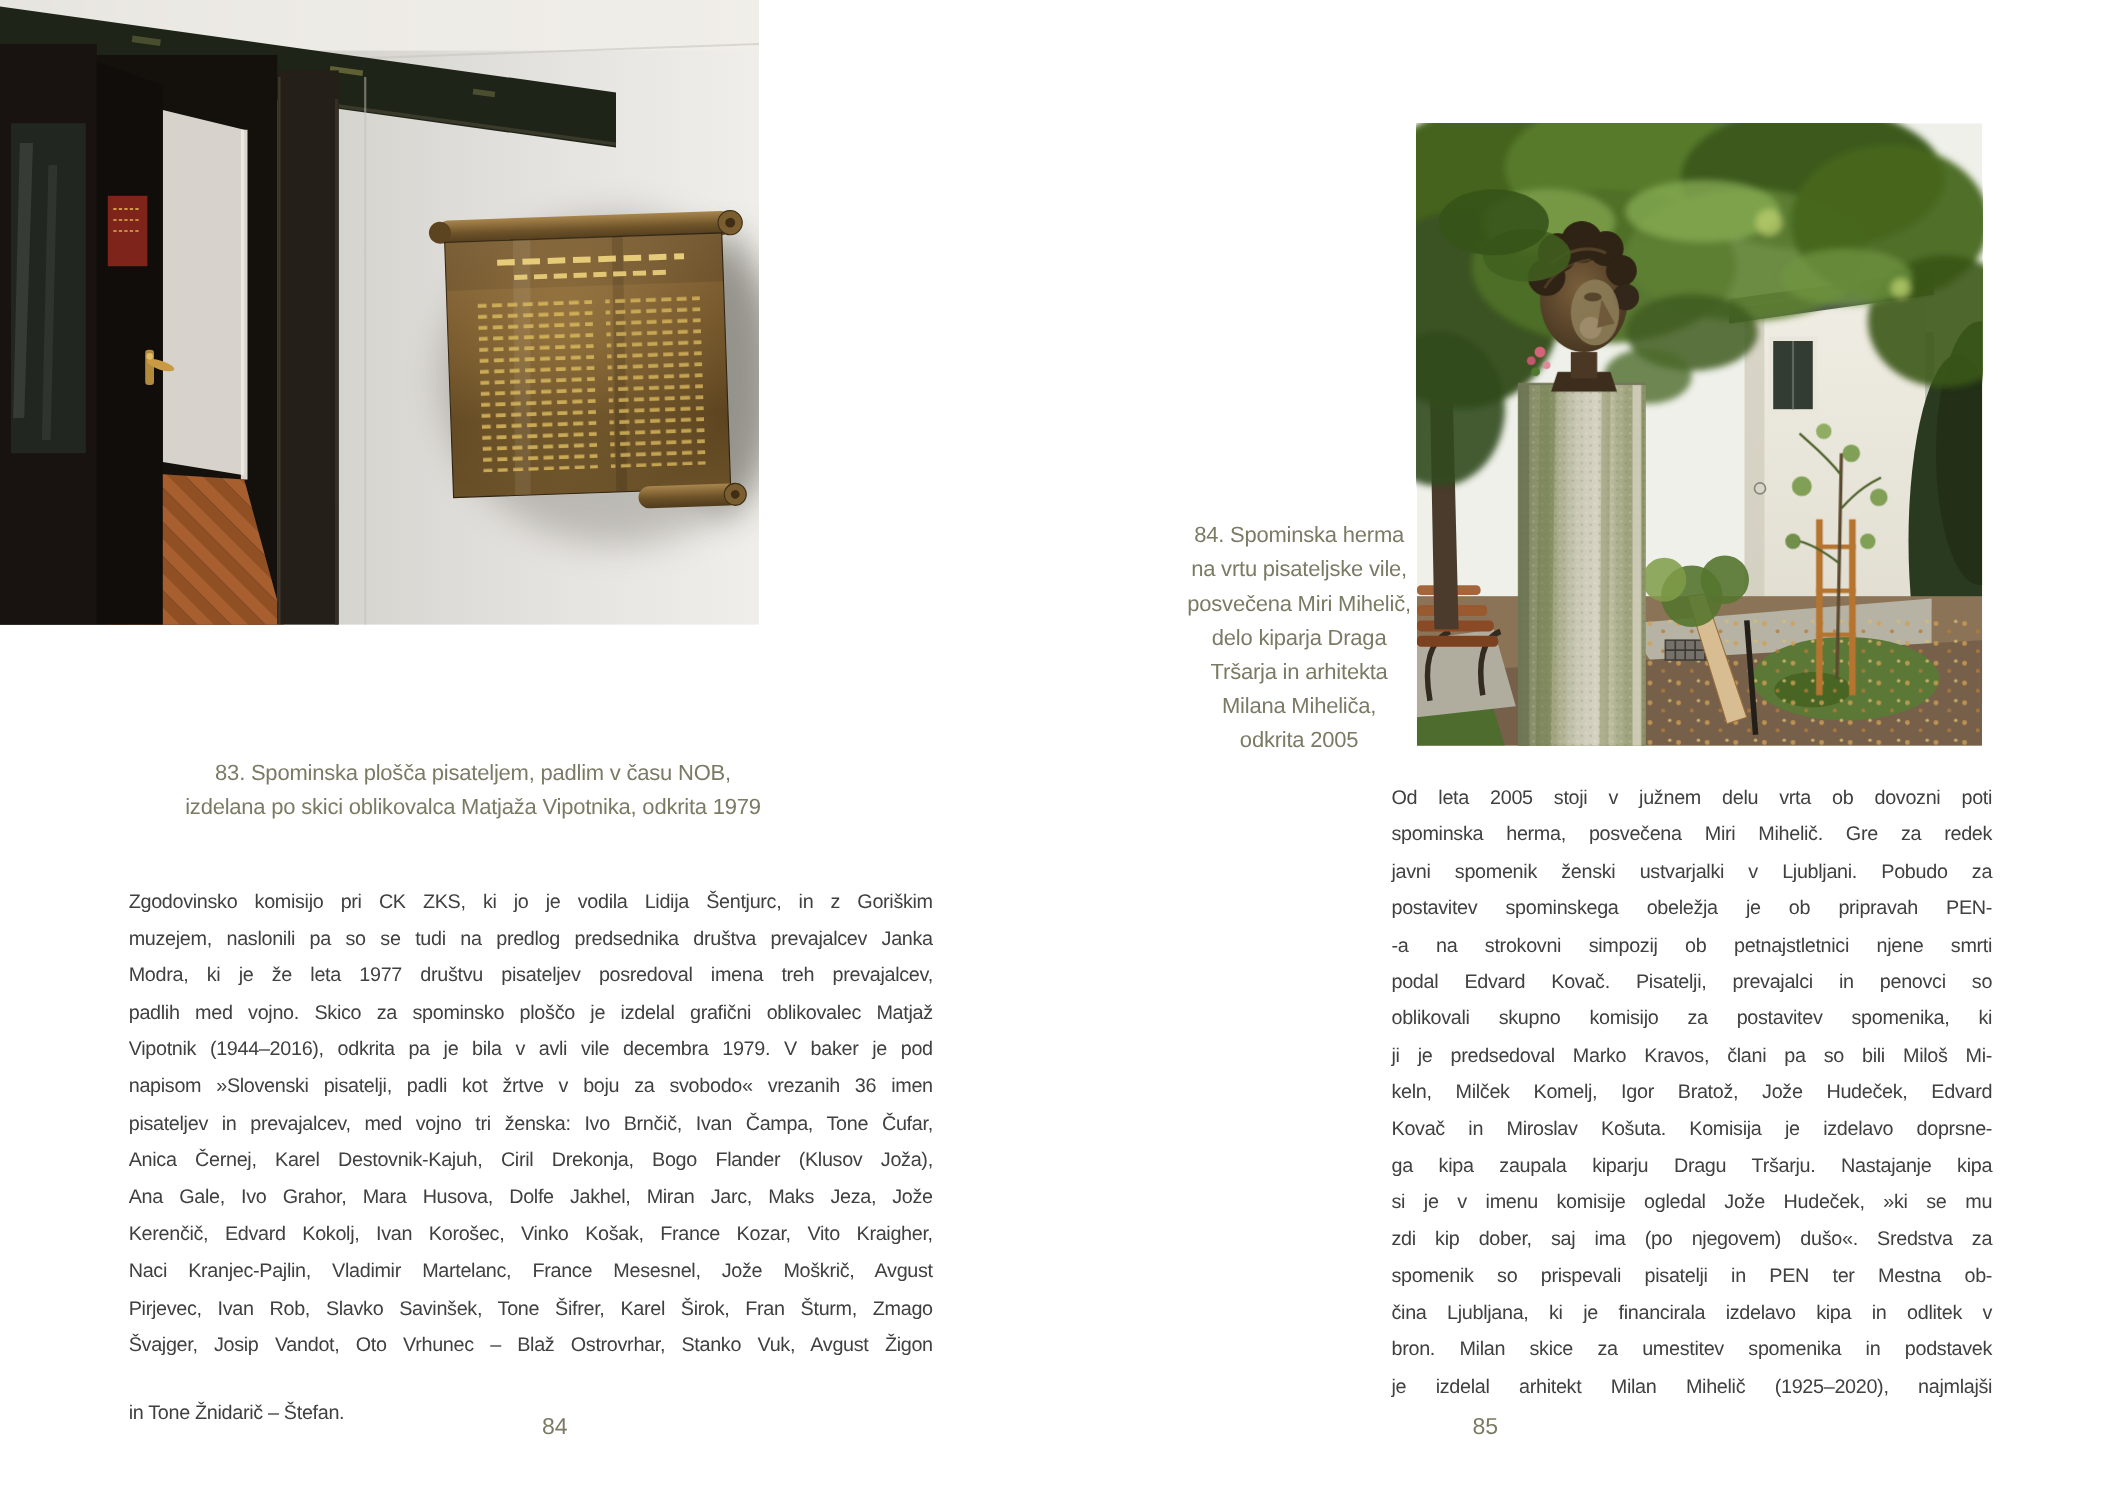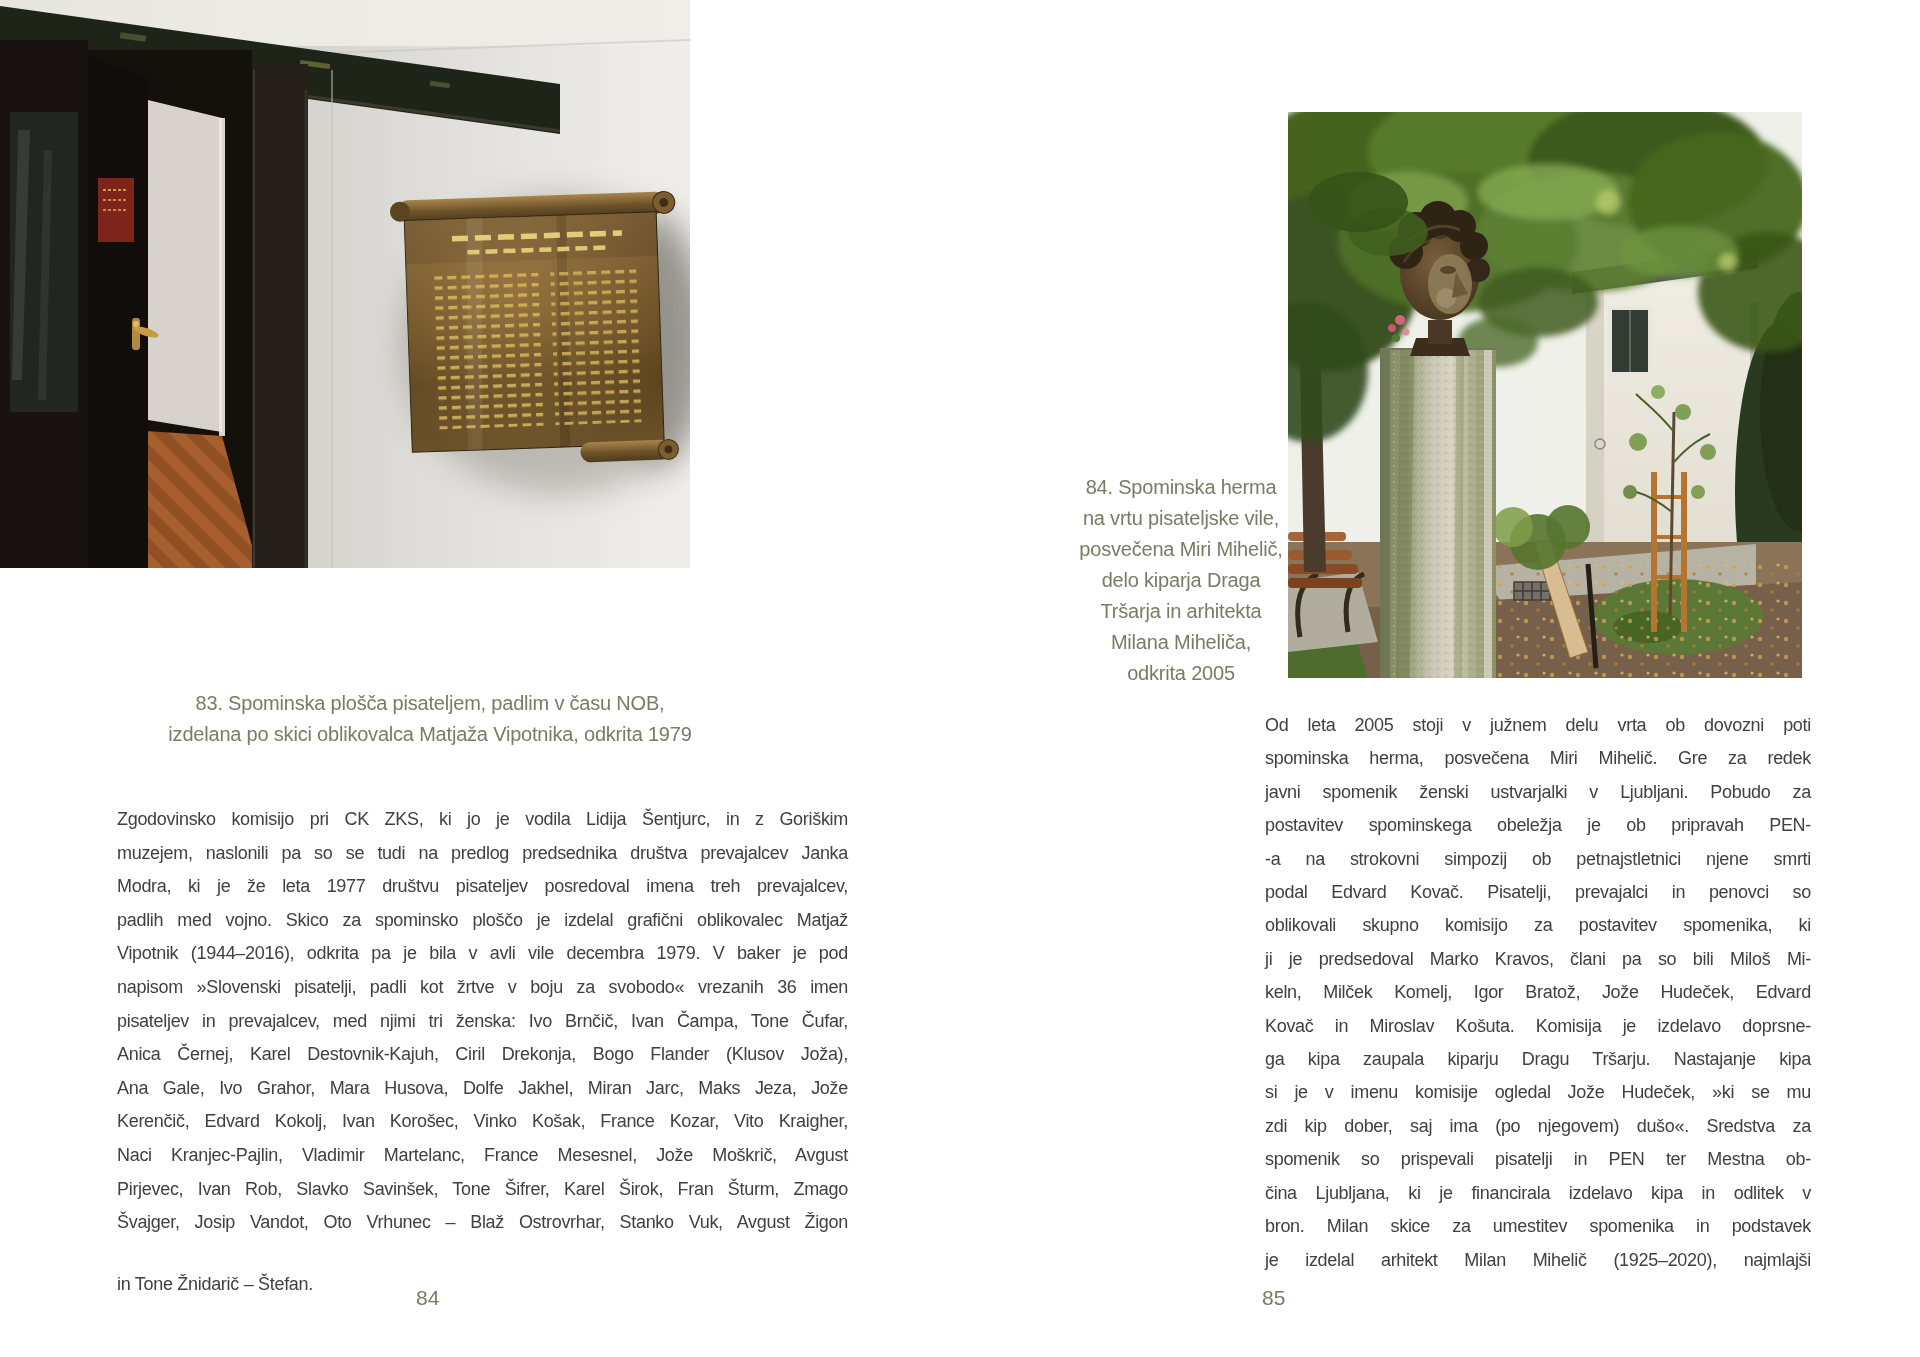--- a/index.html
+++ b/index.html
@@ -21,21 +21,21 @@
 
   .bodytext{position:absolute;color:var(--body-text,#404040);}
   .bodytext .tline{text-align:justify;text-align-last:justify;}
   .body-left{left:117px;top:803px;width:731px;}
   .body-left .tline{font-size:18px;line-height:33.6px;letter-spacing:-0.3px;}
   .body-left .tline:last-child{text-align-last:left;margin-top:28px;}
   .body-right{left:1265px;top:709px;width:546px;}
   .body-right .tline{font-size:18px;line-height:33.4px;letter-spacing:-0.3px;}
 
   .pagenum{
-    position:absolute;width:100px;text-align:left;
+    position:absolute;width:100px;text-align:right;
     font-size:21px;color:var(--caption-olive,#7b7a64);
   }
   .pagenum-left{left:416px;top:1286px;}
   .pagenum-right{left:1262px;top:1286px;}
 </style>
 </head>
 <body>
 
 <div class="spread">
 
@@ -154,21 +154,21 @@
         <div class="cline">izdelana po skici oblikovalca Matjaža Vipotnika, odkrita 1979</div>
       </div>
 
     <div class="bodytext body-left">
         <div class="tline">Zgodovinsko komisijo pri CK ZKS, ki jo je vodila Lidija Šentjurc, in z Goriškim</div>
         <div class="tline">muzejem, naslonili pa so se tudi na predlog predsednika društva prevajalcev Janka</div>
         <div class="tline">Modra, ki je že leta 1977 društvu pisateljev posredoval imena treh prevajalcev,</div>
         <div class="tline">padlih med vojno. Skico za spominsko ploščo je izdelal grafični oblikovalec Matjaž</div>
         <div class="tline">Vipotnik (1944–2016), odkrita pa je bila v avli vile decembra 1979. V baker je pod</div>
         <div class="tline">napisom »Slovenski pisatelji, padli kot žrtve v boju za svobodo« vrezanih 36 imen</div>
-        <div class="tline">pisateljev in prevajalcev, med njimi tri ženska: Ivo Brnčič, Ivan Čampa, Tone Čufar,</div>
+        <div class="tline">pisateljev in prevajalcev, med vojno tri ženska: Ivo Brnčič, Ivan Čampa, Tone Čufar,</div>
         <div class="tline">Anica Černej, Karel Destovnik-Kajuh, Ciril Drekonja, Bogo Flander (Klusov Joža),</div>
         <div class="tline">Ana Gale, Ivo Grahor, Mara Husova, Dolfe Jakhel, Miran Jarc, Maks Jeza, Jože</div>
         <div class="tline">Kerenčič, Edvard Kokolj, Ivan Korošec, Vinko Košak, France Kozar, Vito Kraigher,</div>
         <div class="tline">Naci Kranjec-Pajlin, Vladimir Martelanc, France Mesesnel, Jože Moškrič, Avgust</div>
         <div class="tline">Pirjevec, Ivan Rob, Slavko Savinšek, Tone Šifrer, Karel Širok, Fran Šturm, Zmago</div>
         <div class="tline">Švajger, Josip Vandot, Oto Vrhunec – Blaž Ostrovrhar, Stanko Vuk, Avgust Žigon</div>
         <div class="tline">in Tone Žnidarič – Štefan.</div>
       </div>
 
     <div class="pagenum pagenum-left">84</div>

